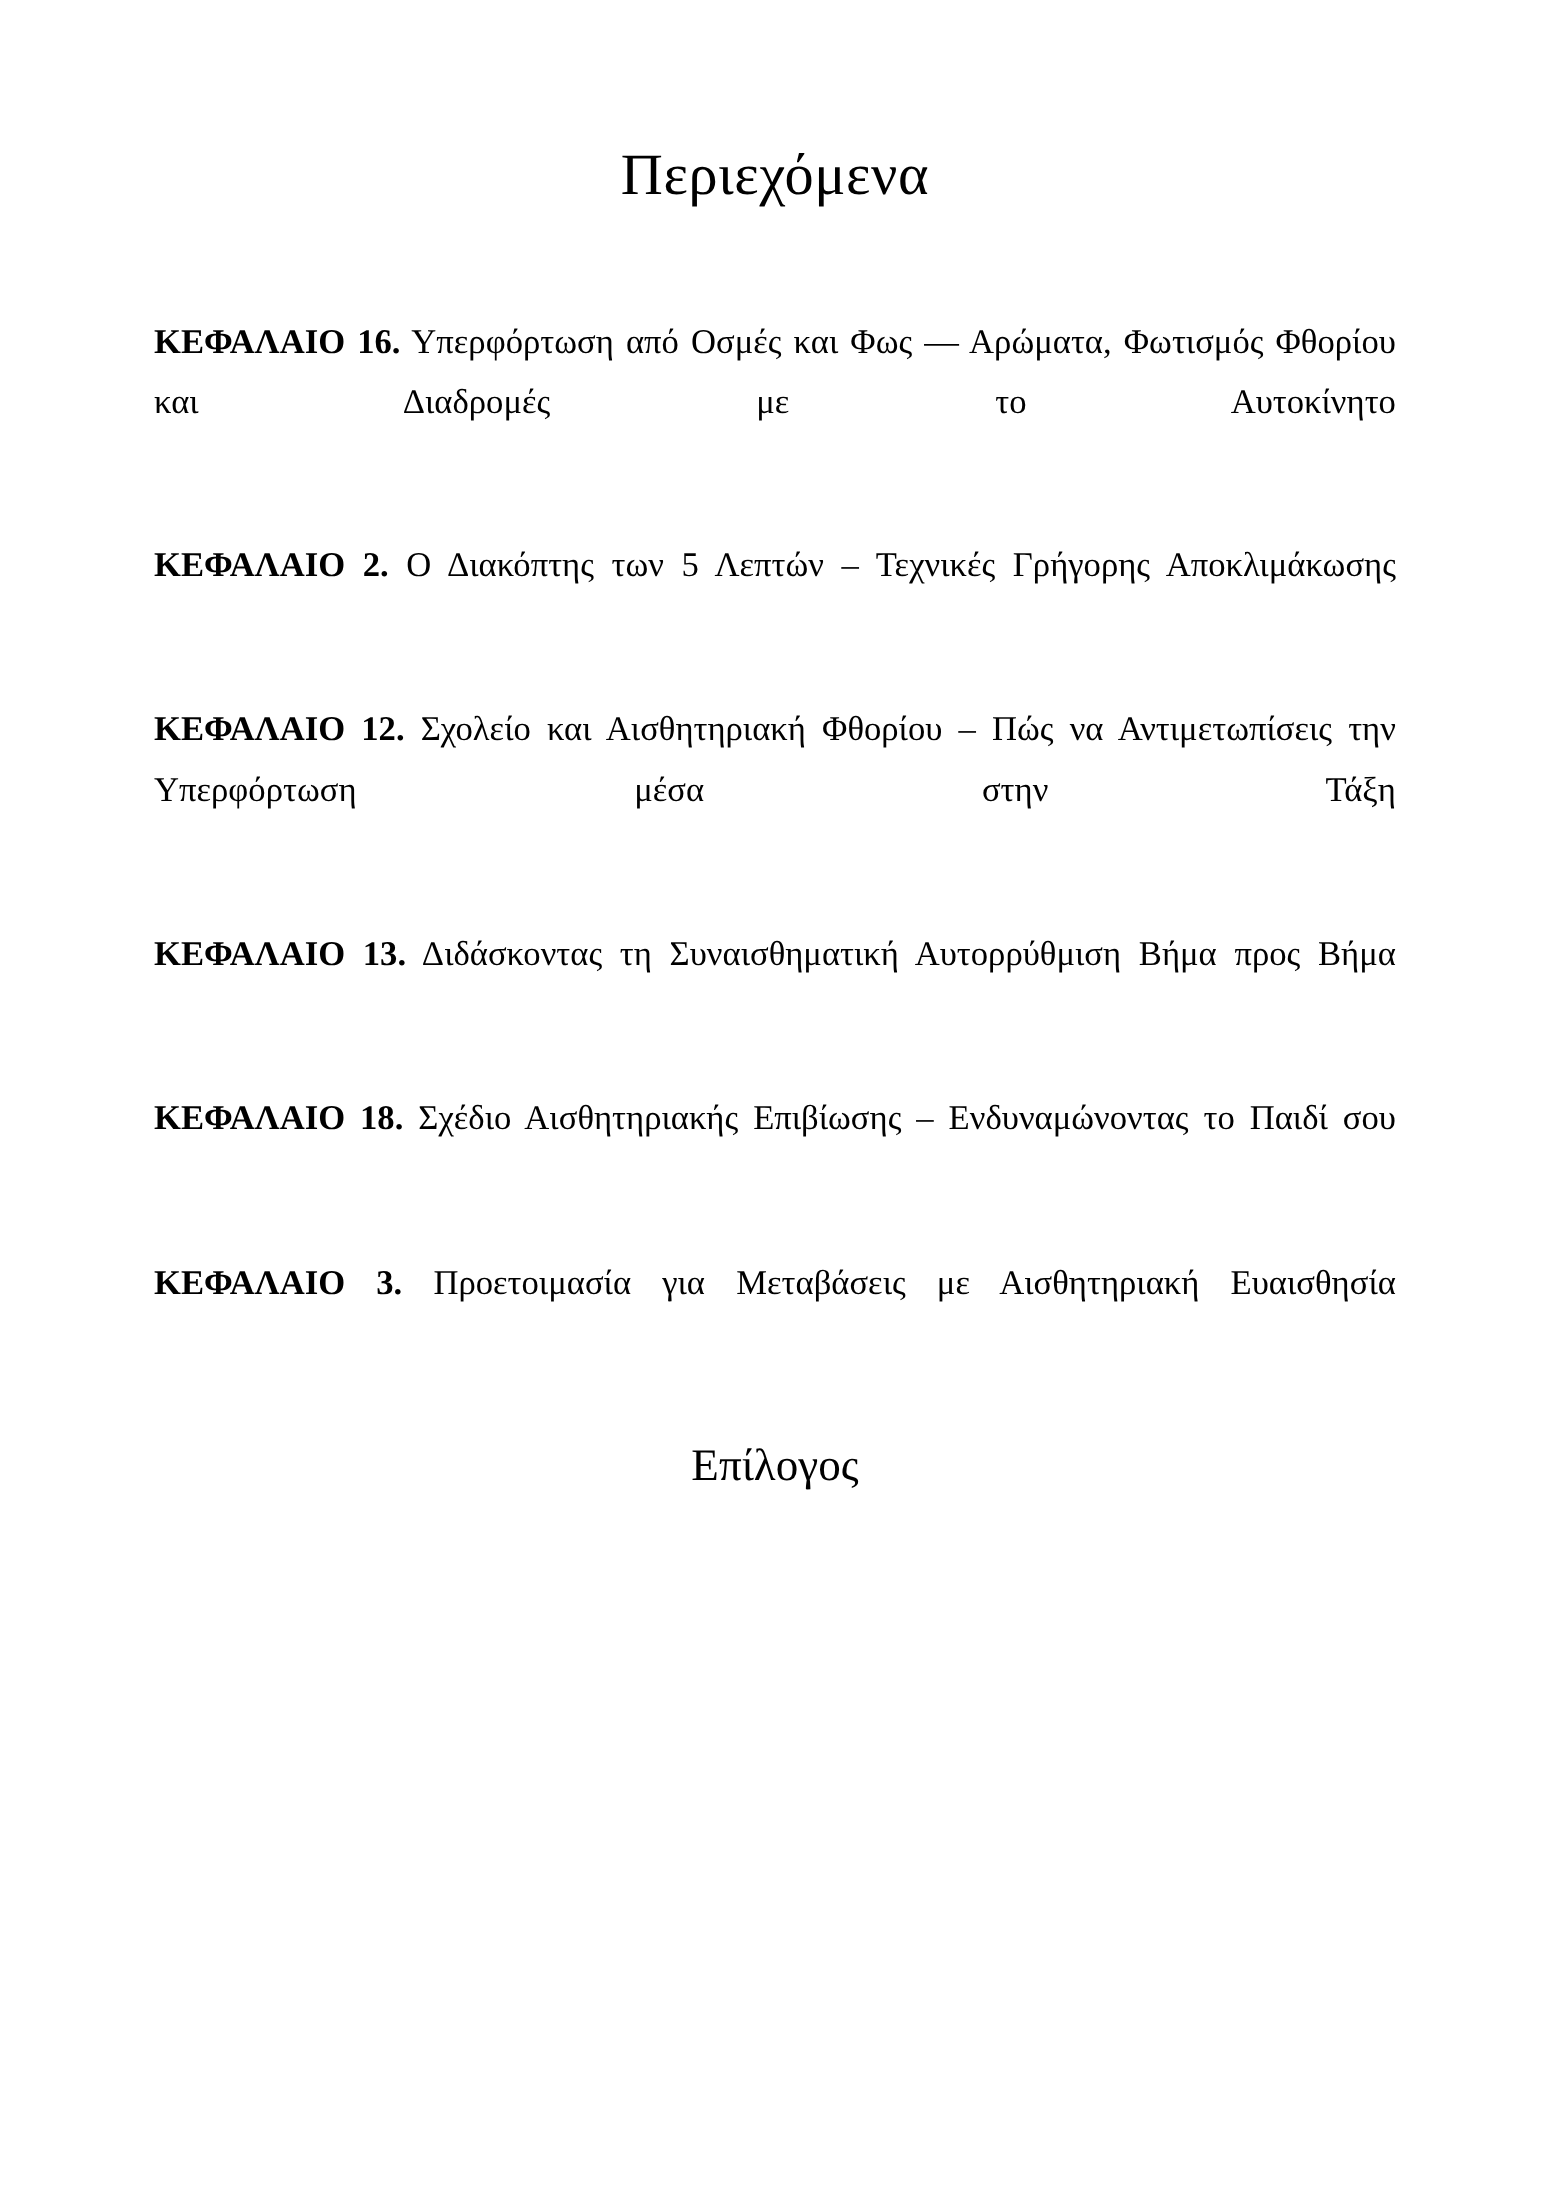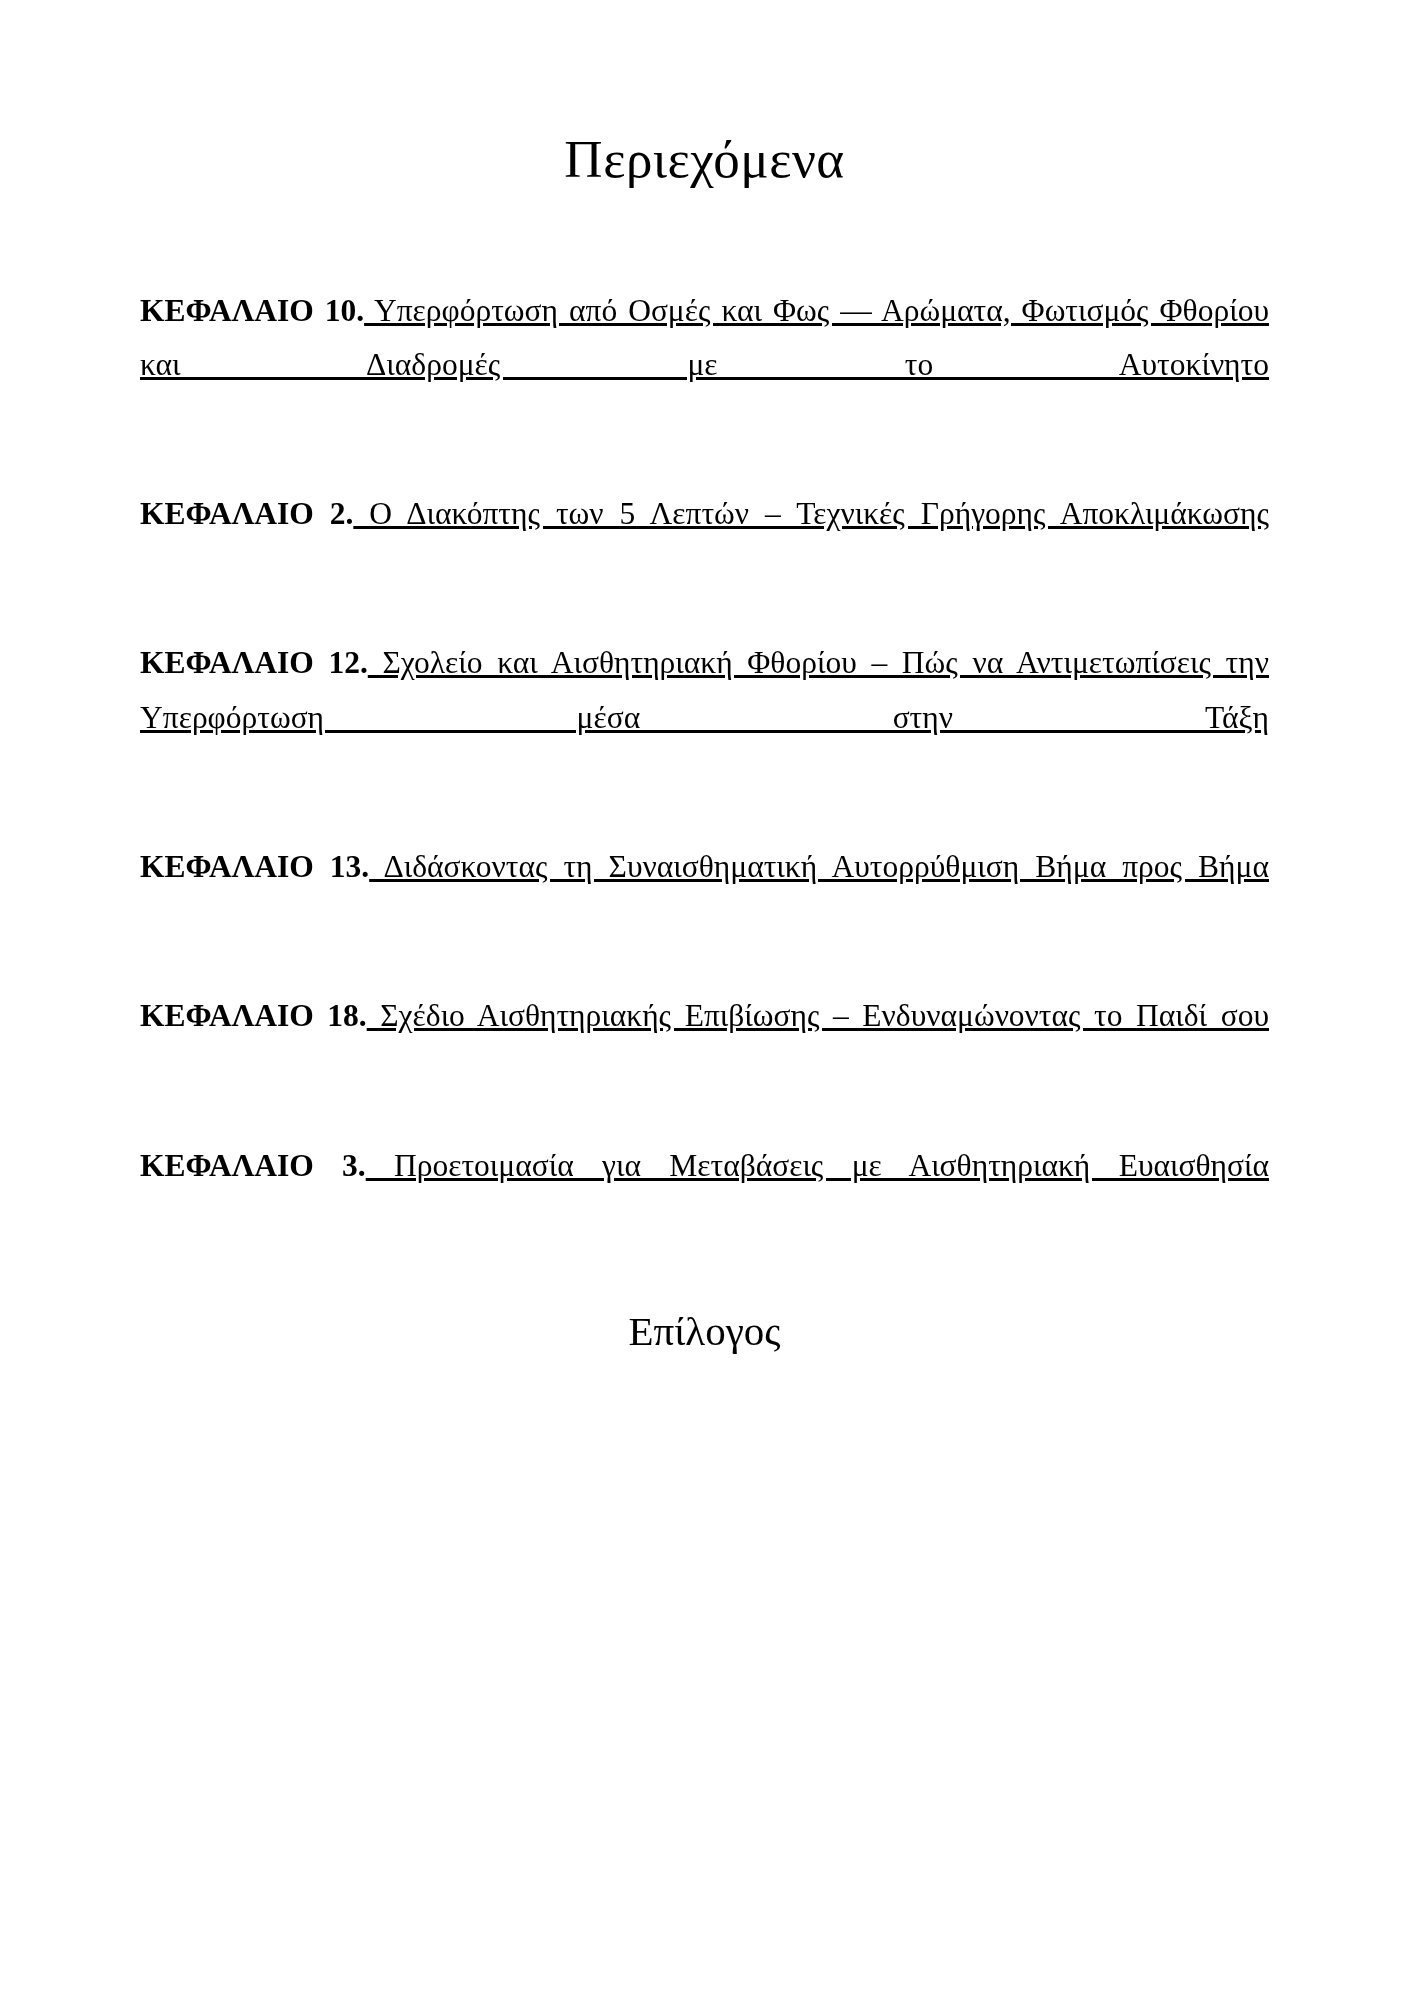--- a/index.html
+++ b/index.html
@@ -65,21 +65,20 @@
     display: inline-block;
     width: 100%;
   }
 
   .toc-entry .chapter-label {
     font-weight: 700;
   }
 
   .toc-entry .chapter-text {
     font-weight: 400;
-    text-decoration: underline;
   }
 
   .toc-epilogue {
     font-family: "Liberation Serif", "DejaVu Serif", serif;
     font-size: 41px;
     line-height: 1.72;
     font-weight: 400;
     color: #000000;
     margin: 0;
     padding-top: 8px;
@@ -90,21 +89,21 @@
 <body>
 
 <div class="page">
   <div class="page-inner">
 
     <h1 class="toc-title">Περιεχόμενα</h1>
 
     <ul class="toc-list">
 
       <li class="toc-entry">
-        <span class="chapter-label">ΚΕΦΑΛΑΙΟ 10.</span><span class="chapter-text"> Υπερφόρτωση από Οσμές και Φως — Αρώματα, Φωτισμός Φθορίου και Διαδρομές με το Αυτοκίνητο</span>
+        <span class="chapter-label">ΚΕΦΑΛΑΙΟ 16.</span><span class="chapter-text"> Υπερφόρτωση από Οσμές και Φως — Αρώματα, Φωτισμός Φθορίου και Διαδρομές με το Αυτοκίνητο</span>
       </li>
 
       <li class="toc-entry">
         <span class="chapter-label">ΚΕΦΑΛΑΙΟ 2.</span><span class="chapter-text"> Ο Διακόπτης των 5 Λεπτών – Τεχνικές Γρήγορης Αποκλιμάκωσης</span>
       </li>
 
       <li class="toc-entry">
         <span class="chapter-label">ΚΕΦΑΛΑΙΟ 12.</span><span class="chapter-text"> Σχολείο και Αισθητηριακή Φθορίου – Πώς να Αντιμετωπίσεις την Υπερφόρτωση μέσα στην Τάξη</span>
       </li>
 

